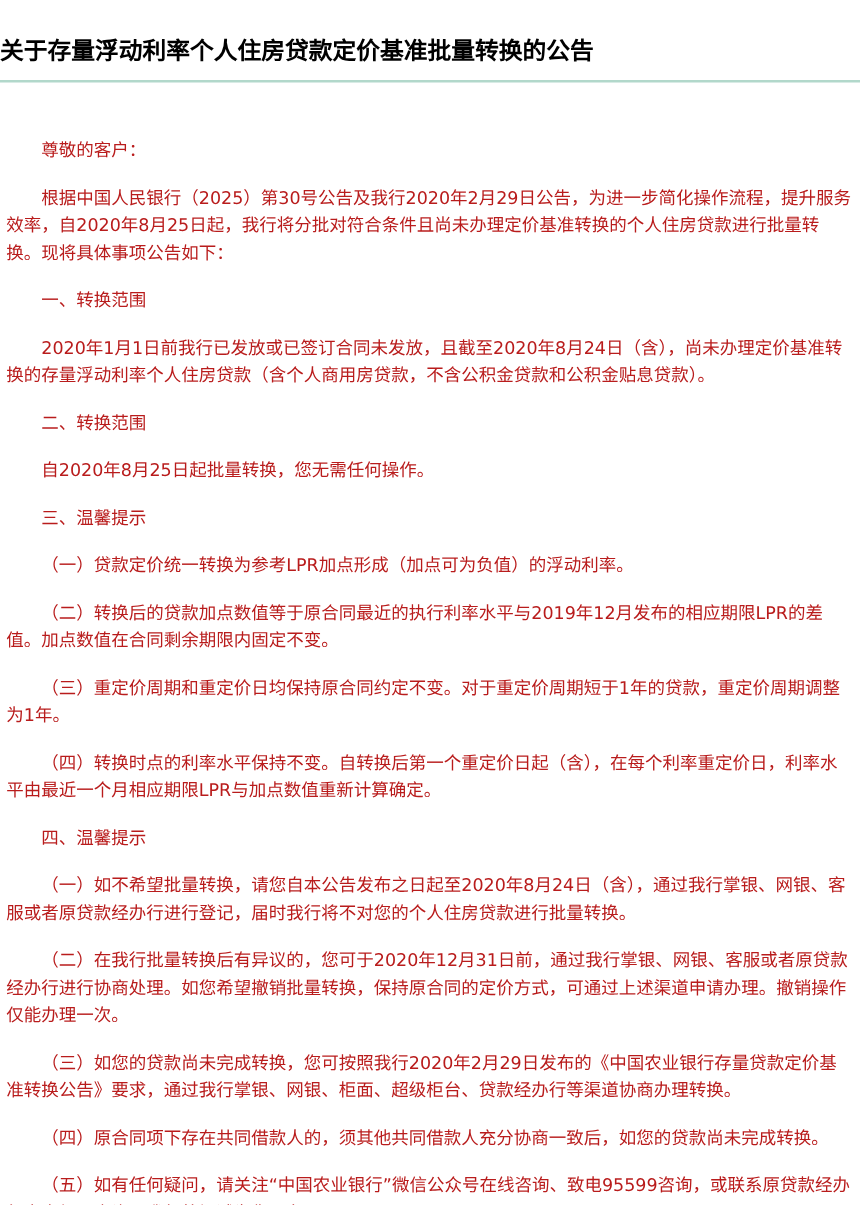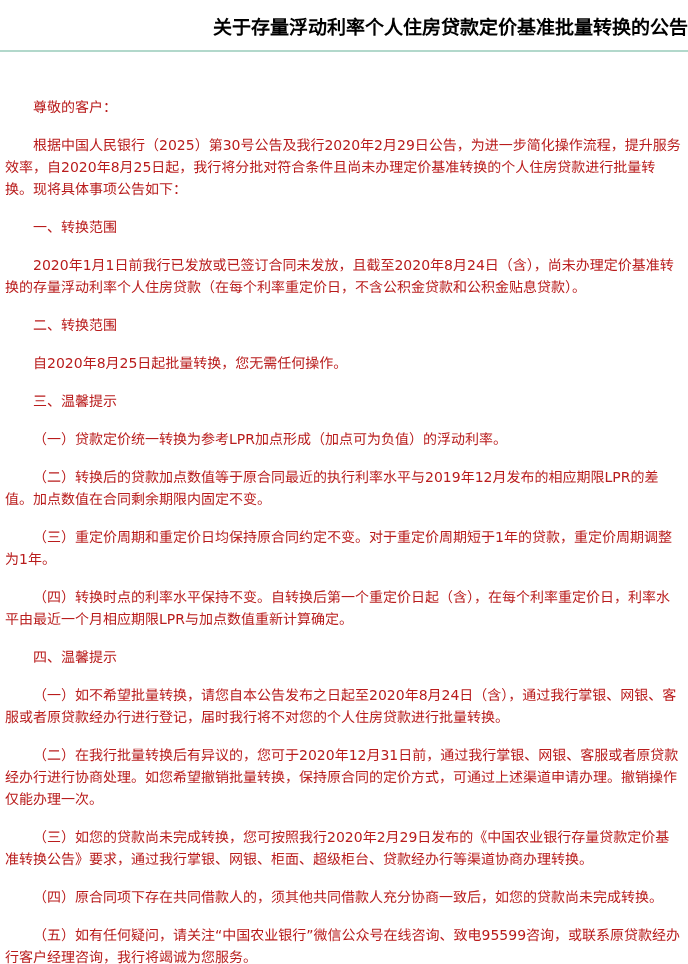--- a/index.html
+++ b/index.html
@@ -10,24 +10,24 @@
   }
   body {
     width: 688px;
     height: 964px;
     overflow: hidden;
     font-family: "DejaVu Sans", "Liberation Sans", sans-serif;
     color: #000000;
   }
   header.announce-header {
     width: 100%;
-    padding-top: 14px;
+    padding-top: 28px;
     padding-bottom: 10px;
     border-bottom: 2px solid #b2d8cb;
-    text-align: right;
+    text-align: left;
   }
   h1.announce-title {
     margin: 0;
     font-size: 19px;
     line-height: 26px;
     font-weight: bold;
     color: #000000;
   }
   main.announce-body {
     padding: 0 5px;
@@ -52,21 +52,21 @@
 </header>
 
 <main class="announce-body">
 
   <p class="salutation">尊敬的客户：</p>
 
   <p>根据中国人民银行（2025）第30号公告及我行2020年2月29日公告，为进一步简化操作流程，提升服务效率，自2020年8月25日起，我行将分批对符合条件且尚未办理定价基准转换的个人住房贷款进行批量转换。现将具体事项公告如下：</p>
 
   <p>一、转换范围</p>
 
-  <p>2020年1月1日前我行已发放或已签订合同未发放，且截至2020年8月24日（含），尚未办理定价基准转换的存量浮动利率个人住房贷款（在每个利率重定价日，不含公积金贷款和公积金贴息贷款）。</p>
+  <p>2020年1月1日前我行已发放或已签订合同未发放，且截至2020年8月24日（含），尚未办理定价基准转换的存量浮动利率个人住房贷款（含个人商用房贷款，不含公积金贷款和公积金贴息贷款）。</p>
 
   <p>二、转换范围</p>
 
   <p>自2020年8月25日起批量转换，您无需任何操作。</p>
 
   <p>三、温馨提示</p>
 
   <p>（一）贷款定价统一转换为参考LPR加点形成（加点可为负值）的浮动利率。</p>
 
   <p>（二）转换后的贷款加点数值等于原合同最近的执行利率水平与2019年12月发布的相应期限LPR的差值。加点数值在合同剩余期限内固定不变。</p>

